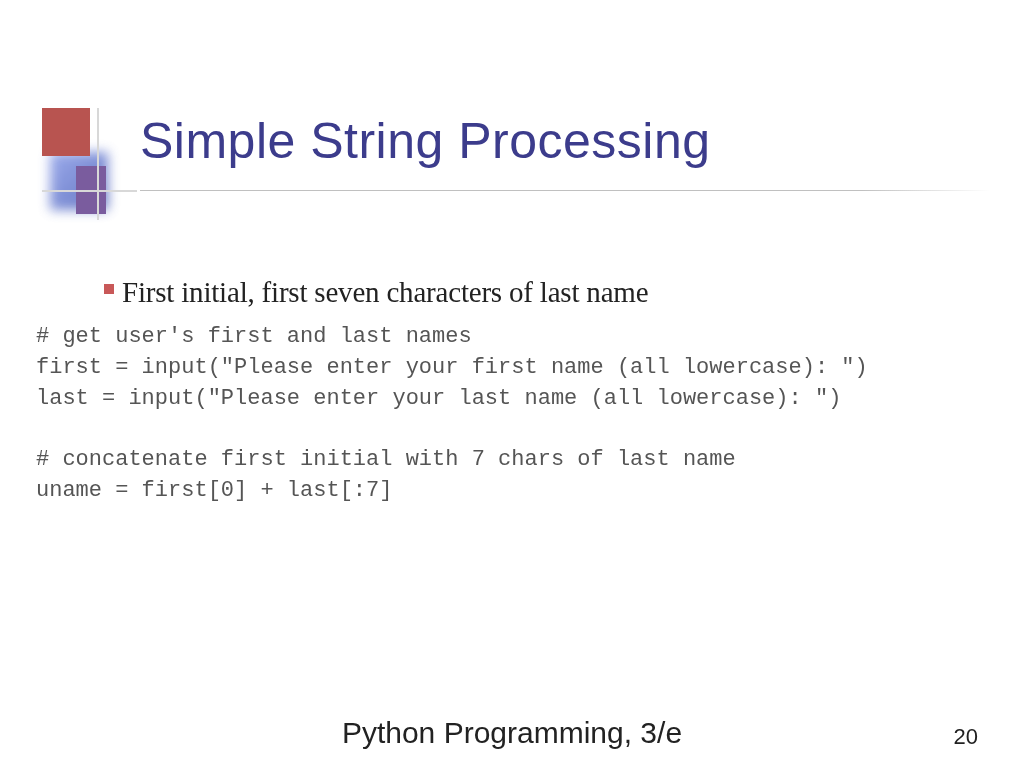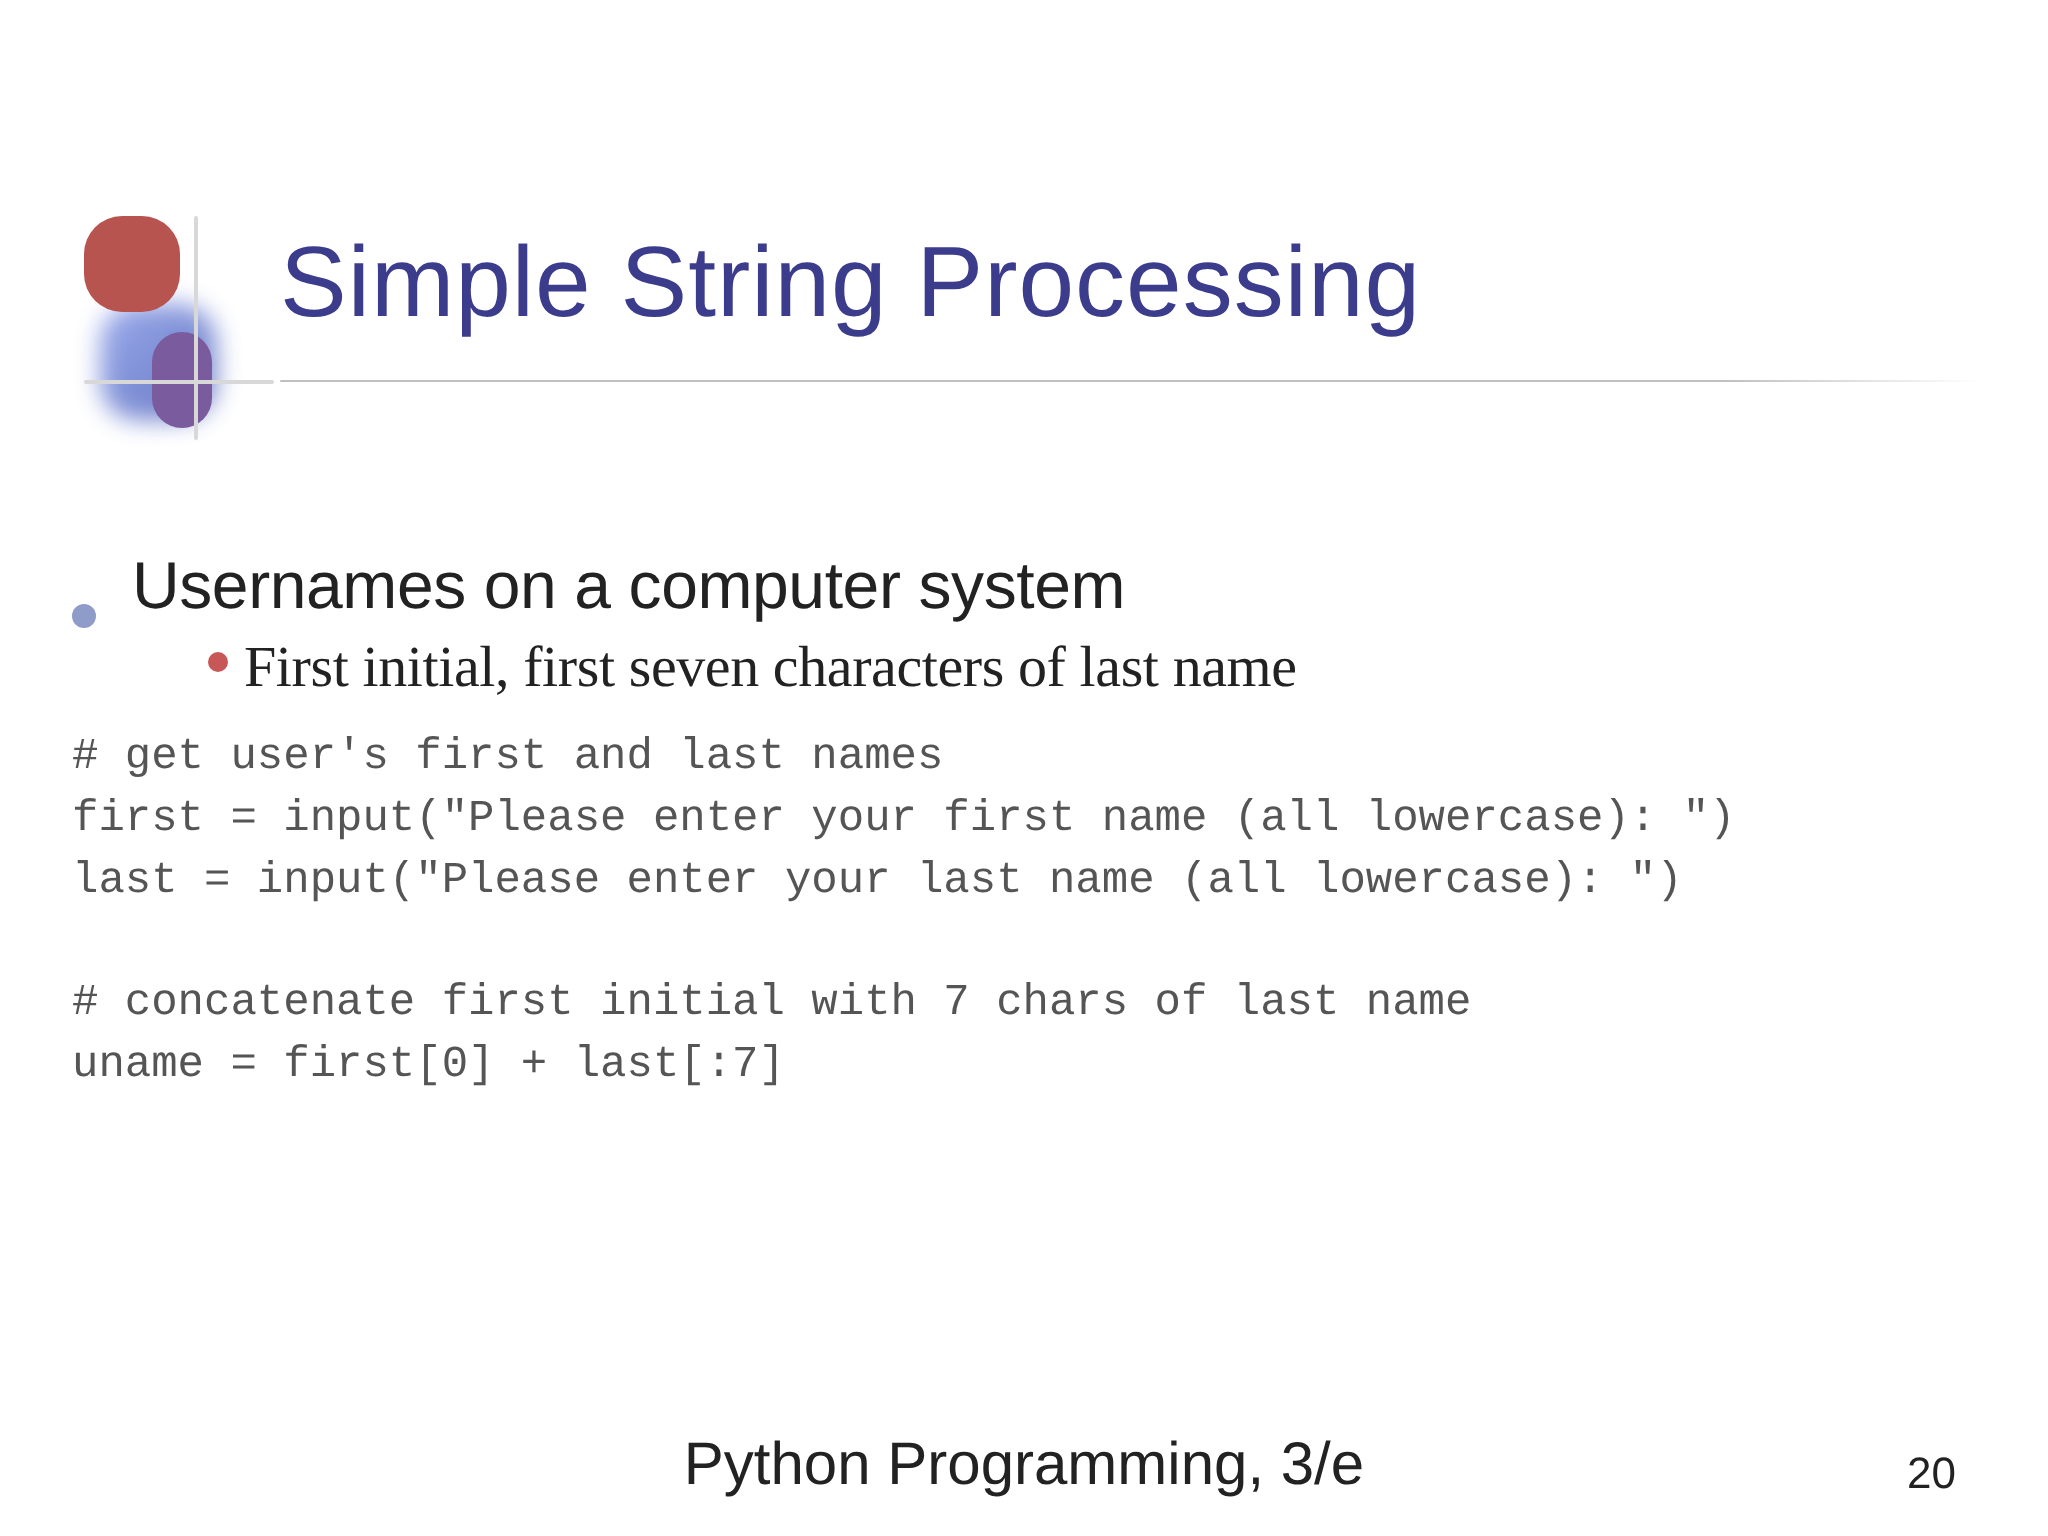--- a/index.html
+++ b/index.html
@@ -1,15 +1,15 @@
 <!DOCTYPE html>
 <html><head>
 <meta charset="utf-8">
 <style>
-  * { margin: 0; padding: 0; box-sizing: border-box; border-radius: 19px; }
+  * { margin: 0; padding: 0; box-sizing: border-box; }
   body {
     width: 1024px;
     height: 768px;
     background: #ffffff;
     font-family: Verdana, Geneva, sans-serif;
     position: relative;
     overflow: hidden;
   }
   .slide {
     width: 100%;
@@ -172,24 +172,20 @@
       <div class="logo-red"></div>
       <div class="logo-purple"></div>
       <div class="logo-vline"></div>
       <div class="logo-hline"></div>
     </div>
     <div class="title">Simple String Processing</div>
     <div class="title-underline"></div>
   </div>
 
   <div class="content">
-    <div class="bullet-row">
-      <span class="bullet-sq"></span>
-      <span class="bullet-text">Usernames on a computer system</span>
-    </div>
     <div class="sub-row">
       <span class="sub-sq"></span>
       <span class="sub-text">First initial, first seven characters of last name</span>
     </div>
     <div class="code-block"># get user's first and last names
 first = input("Please enter your first name (all lowercase): ")
 last = input("Please enter your last name (all lowercase): ")
 
 # concatenate first initial with 7 chars of last name
 uname = first[0] + last[:7]</div>

